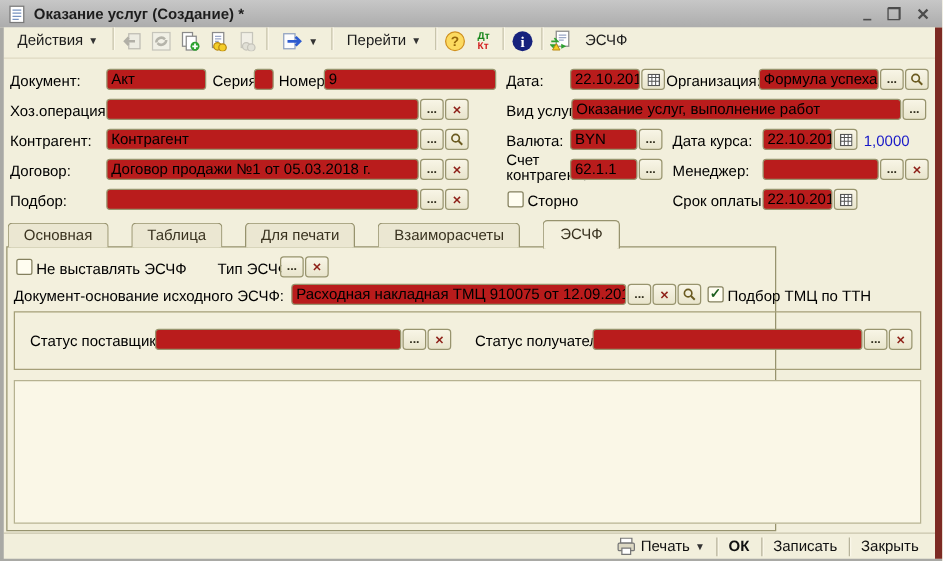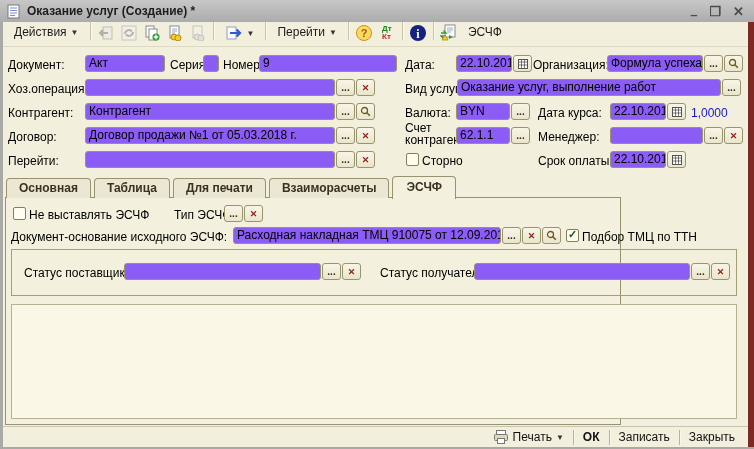--- a/index.html
+++ b/index.html
@@ -32,39 +32,39 @@
   .tsep { width:1px; height:18px; background:#c8c4ab; margin:0 3px;
     box-shadow:1px 0 0 #fbf8ea; }
   .caret { font-size:8px; color:#333; }
   .dtkt { display:flex; flex-direction:column; line-height:8px; font-size:8px; font-weight:bold; }
   .dtkt .dt { color:#17861b; } .dtkt .kt { color:#d21f1f; }
 
   
   .lbl { position:absolute; font-size:12px; color:#000; white-space:nowrap; }
   .lbl2 { position:absolute; font-size:12px; line-height:12px; color:#000; }
   .fgrp { position:absolute; display:flex; height:17px; }
-  .finp { height:17px; background:#8b5cf6; border:1px solid #98946e; border-radius:3px;
+  .finp { height:17px; background:#b91c1c; border:1px solid #98946e; border-radius:3px;
     font-size:12px; line-height:15px; padding:0 3px; color:#000;
     overflow:hidden; white-space:nowrap; }
   .sbtn { height:17px; width:19px; margin-left:1px; background:linear-gradient(#f8f5e6,#e9e5cd);
     border:1px solid #98946e; border-radius:3px; display:flex; align-items:center;
     justify-content:center; font-size:10px; font-weight:bold; color:#33301f; cursor:default; }
   .sbtn.clear { color:#8d1f17; font-size:9px; }
   .rate { position:absolute; font-size:12px; color:#1818c8; }
 
   
   .cb { position:absolute; width:13px; height:13px; background:#fffdf0;
     border:1px solid #84805e; border-radius:2px; display:flex; align-items:center;
     justify-content:center; cursor:default; }
   .cb.on::after { content:"✓"; font-size:11px; font-weight:bold; color:#1d5e1d;
     transform:translateY(-1px); }
 
   
   .tabs { position:absolute; left:6px; top:177px; height:21px; display:flex;
-    align-items:flex-end; gap:3px; z-index:3;font-weight:bold; }
+    align-items:flex-end; gap:18px; z-index:3; }
   .tab { font-size:12px; color:#39321f; padding:2px 12px 3px; background:#ebe7d2;
     border:1px solid #97936e; border-bottom:none; border-radius:4px 4px 0 0; cursor:default; }
   .tab.active { background:#f3f0dd; padding:3px 13px 5px; margin-bottom:-1px; }
 
   
   .tabpanel { position:absolute; left:5px; top:197px; width:616px; height:228px;
     background:#f3f0dd; border:1px solid #97936e; z-index:2; }
   .tabpanel .lbl, .tabpanel .fgrp, .tabpanel .cb { position:absolute; }
 
   .groupbox { position:absolute; left:5px; top:51px; width:726px; height:47px;
@@ -279,21 +279,21 @@
     <span class="finp" style="width:54px">62.1.1</span>
     <span class="sbtn">...</span>
   </div>
   <span class="lbl" style="left:538px;top:130px">Менеджер:</span>
   <div class="fgrp" style="left:610px;top:127px">
     <span class="finp" style="width:93px"></span>
     <span class="sbtn">...</span>
     <span class="sbtn clear">✕</span>
   </div>
 
-  <span class="lbl" style="left:8px;top:154px">Перейти:</span>
+  <span class="lbl" style="left:8px;top:154px">Подбор:</span>
   <div class="fgrp" style="left:85px;top:151px">
     <span class="finp" style="width:250px"></span>
     <span class="sbtn">...</span>
     <span class="sbtn clear">✕</span>
   </div>
   <span class="cb" style="left:406px;top:153px"></span>
   <span class="lbl" style="left:422px;top:154px">Сторно</span>
   <span class="lbl" style="left:538px;top:154px">Срок оплаты:</span>
   <div class="fgrp" style="left:610px;top:151px">
     <span class="finp" style="width:56px">22.10.2019</span>

